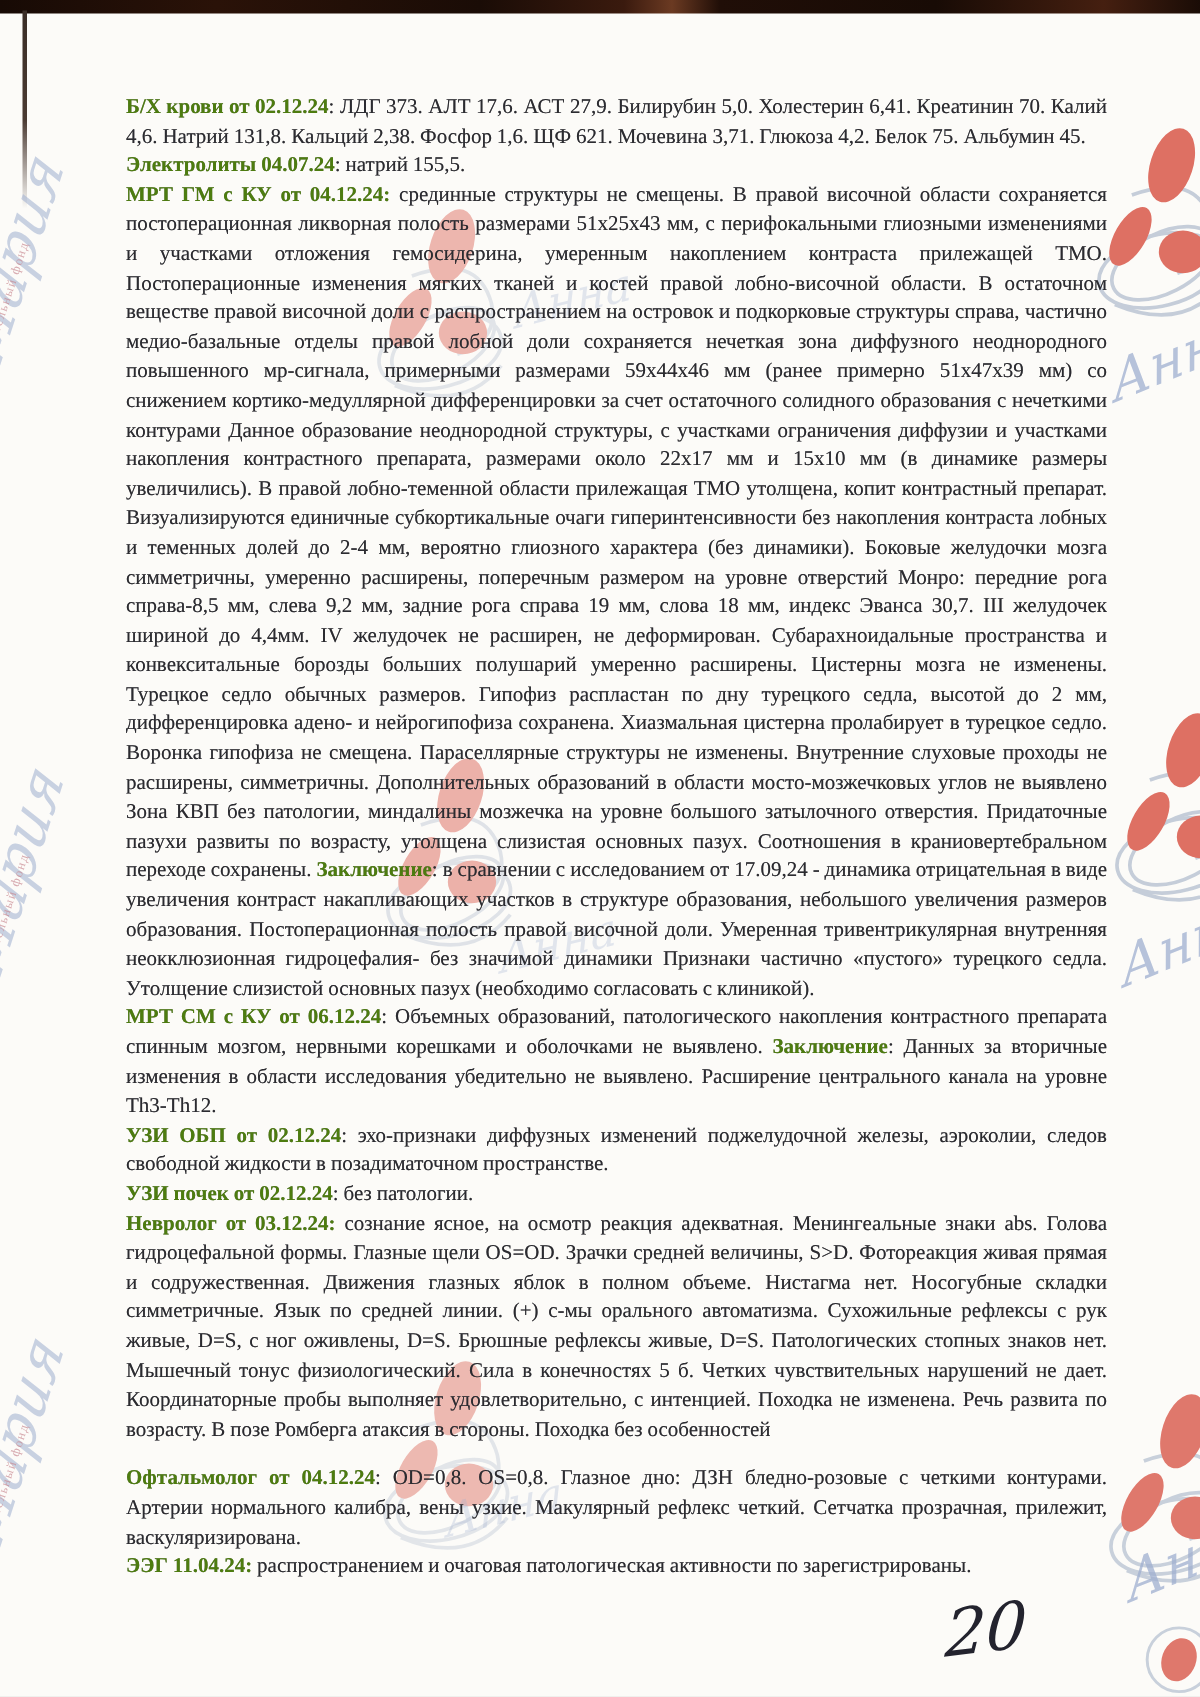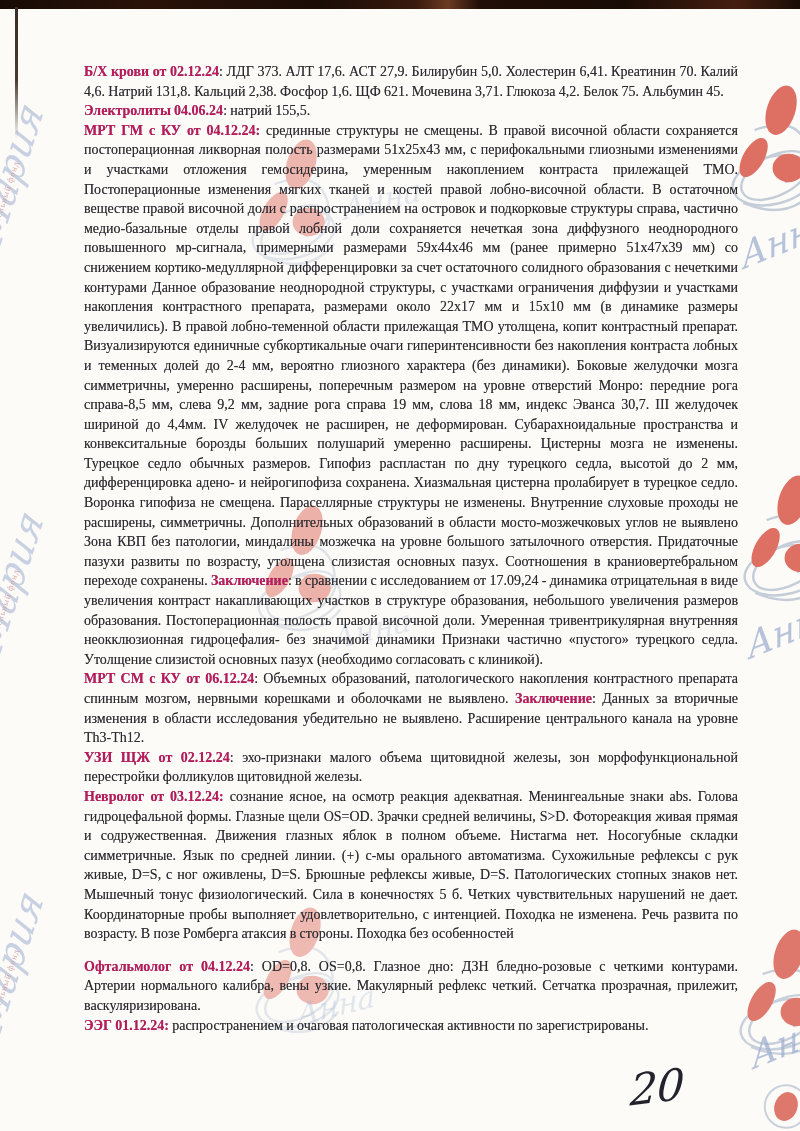--- a/index.html
+++ b/index.html
@@ -19,21 +19,21 @@
   }
   
   .doc-text{
     position:absolute;left:84px;top:62px;width:654px;z-index:3;
     font-size:14px;line-height:19.6px;color:#2b2b30;
     text-align:justify;word-spacing:-0.2px;
     text-shadow:0 0 0.4px rgba(40,40,45,0.55);
   }
   .doc-text p.sec{margin:0;}
   .doc-text p.sec.gap-before{margin-top:13px;}
-  .doc-text b{font-weight:bold;color:#be185d;}
+  .doc-text b{font-weight:bold;color:#4d7c0f;}
   
   .wm{position:absolute;z-index:1;pointer-events:none;}
   .wm-script{
     font-style:italic;color:var(--wm-blue,#9fafd0);
     font-family:"DejaVu Serif","Liberation Serif",serif;
     white-space:nowrap;
   }
   .wm-script-left{font-size:40px;transform:rotate(-72deg) skewX(-10deg);transform-origin:center;opacity:0.55;}
   .wl1{left:-62px;top:150px;} .wl2{left:-62px;top:558px;} .wl3{left:-62px;top:938px;}
   .wm-smalltext{
@@ -118,23 +118,24 @@
     </svg>
   <div class="wm wm-script wm-script-right wa1">Анна</div>
   <div class="wm wm-script wm-script-right wa2">Анна</div>
   <div class="wm wm-script wm-script-right wa3">Анна</div>
   <svg class="wm wm-corner-blob" width="52" height="49">
       <use href="#wm-blob"></use>
     </svg>
 
   <div class="doc-text" id="doc-text">
       <p class="sec"><b>Б/Х крови от 02.12.24</b><span>: ЛДГ 373. АЛТ 17,6. АСТ 27,9. Билирубин 5,0. Холестерин 6,41. Креатинин 70. Калий 4,6. Натрий 131,8. Кальций 2,38. Фосфор 1,6. ЩФ 621. Мочевина 3,71. Глюкоза 4,2. Белок 75. Альбумин 45.</span></p>
-      <p class="sec"><b>Электролиты 04.06.24</b><span>: натрий 155,5.</span></p>
+      <p class="sec"><b>Электролиты 04.07.24</b><span>: натрий 155,5.</span></p>
       <p class="sec"><b>МРТ ГМ с КУ от 04.12.24:</b><span> срединные структуры не смещены. В правой височной области сохраняется постоперационная ликворная полость размерами 51х25х43 мм, с перифокальными глиозными изменениями и участками отложения гемосидерина, умеренным накоплением контраста прилежащей ТМО. Постоперационные изменения мягких тканей и костей правой лобно-височной области. В остаточном веществе правой височной доли с распространением на островок и подкорковые структуры справа, частично медио-базальные отделы правой лобной доли сохраняется нечеткая зона диффузного неоднородного повышенного мр-сигнала, примерными размерами 59х44х46 мм (ранее примерно 51х47х39 мм) со снижением кортико-медуллярной дифференцировки за счет остаточного солидного образования с нечеткими контурами Данное образование неоднородной структуры, с участками ограничения диффузии и участками накопления контрастного препарата, размерами около 22х17 мм и 15х10 мм (в динамике размеры увеличились). В правой лобно-теменной области прилежащая ТМО утолщена, копит контрастный препарат. Визуализируются единичные субкортикальные очаги гиперинтенсивности без накопления контраста лобных и теменных долей до 2-4 мм, вероятно глиозного характера (без динамики). Боковые желудочки мозга симметричны, умеренно расширены, поперечным размером на уровне отверстий Монро: передние рога справа-8,5 мм, слева 9,2 мм, задние рога справа 19 мм, слова 18 мм, индекс Эванса 30,7. III желудочек шириной до 4,4мм. IV желудочек не расширен, не деформирован. Субарахноидальные пространства и конвекситальные борозды больших полушарий умеренно расширены. Цистерны мозга не изменены. Турецкое седло обычных размеров. Гипофиз распластан по дну турецкого седла, высотой до 2 мм, дифференцировка адено- и нейрогипофиза сохранена. Хиазмальная цистерна пролабирует в турецкое седло. Воронка гипофиза не смещена. Параселлярные структуры не изменены. Внутренние слуховые проходы не расширены, симметричны. Дополнительных образований в области мосто-мозжечковых углов не выявлено Зона КВП без патологии, миндалины мозжечка на уровне большого затылочного отверстия. Придаточные пазухи развиты по возрасту, утолщена слизистая основных пазух. Соотношения в краниовертебральном переходе сохранены. </span><b>Заключение</b><span>: в сравнении с исследованием от 17.09,24 - динамика отрицательная в виде увеличения контраст накапливающих участков в структуре образования, небольшого увеличения размеров образования. Постоперационная полость правой височной доли. Умеренная тривентрикулярная внутренняя неокклюзионная гидроцефалия- без значимой динамики Признаки частично «пустого» турецкого седла. Утолщение слизистой основных пазух (необходимо согласовать с клиникой).</span></p>
       <p class="sec"><b>МРТ СМ с КУ от 06.12.24</b><span>: Объемных образований, патологического накопления контрастного препарата спинным мозгом, нервными корешками и оболочками не выявлено. </span><b>Заключение</b><span>: Данных за вторичные изменения в области исследования убедительно не выявлено. Расширение центрального канала на уровне Th3-Th12.</span></p>
-      <p class="sec"><b>УЗИ ЩЖ от 02.12.24</b><span>: эхо-признаки малого объема щитовидной железы, зон морфофункциональной перестройки фолликулов щитовидной железы.</span></p>
+      <p class="sec"><b>УЗИ ОБП от 02.12.24</b><span>: эхо-признаки диффузных изменений поджелудочной железы, аэроколии, следов свободной жидкости в позадиматочном пространстве.</span></p>
+      <p class="sec"><b>УЗИ почек от 02.12.24</b><span>: без патологии.</span></p>
       <p class="sec"><b>Невролог от 03.12.24:</b><span> сознание ясное, на осмотр реакция адекватная. Менингеальные знаки abs. Голова гидроцефальной формы. Глазные щели OS=OD. Зрачки средней величины, S&gt;D. Фотореакция живая прямая и содружественная. Движения глазных яблок в полном объеме. Нистагма нет. Носогубные складки симметричные. Язык по средней линии. (+) с-мы орального автоматизма. Сухожильные рефлексы с рук живые, D=S, с ног оживлены, D=S. Брюшные рефлексы живые, D=S. Патологических стопных знаков нет. Мышечный тонус физиологический. Сила в конечностях 5 б. Четких чувствительных нарушений не дает. Координаторные пробы выполняет удовлетворительно, с интенцией. Походка не изменена. Речь развита по возрасту. В позе Ромберга атаксия в стороны. Походка без особенностей</span></p>
       <p class="sec gap-before"><b>Офтальмолог от 04.12.24</b><span>: OD=0,8. OS=0,8. Глазное дно: ДЗН бледно-розовые с четкими контурами. Артерии нормального калибра, вены узкие. Макулярный рефлекс четкий. Сетчатка прозрачная, прилежит, васкуляризирована.</span></p>
-      <p class="sec"><b>ЭЭГ 01.12.24:</b><span> распространением и очаговая патологическая активности по зарегистрированы.</span></p>
+      <p class="sec"><b>ЭЭГ 11.04.24:</b><span> распространением и очаговая патологическая активности по зарегистрированы.</span></p>
     </div>
 
   <div class="page-number">20</div>
 </div>
 
 </body></html>

